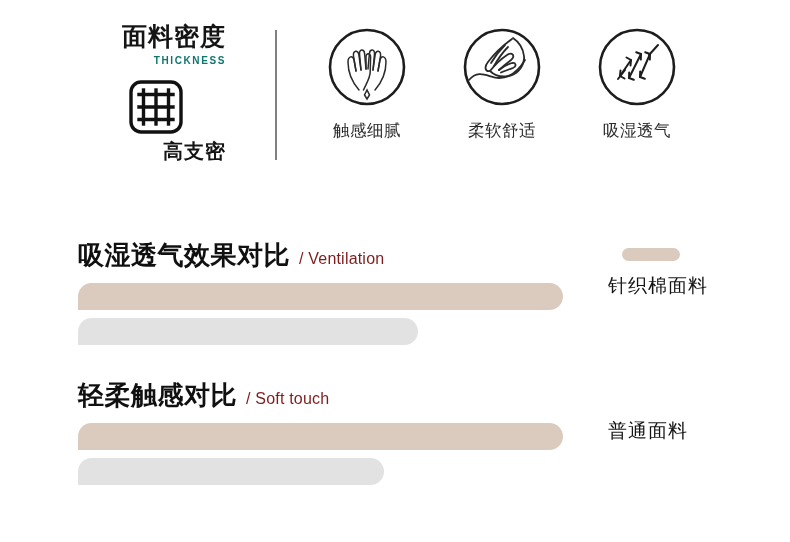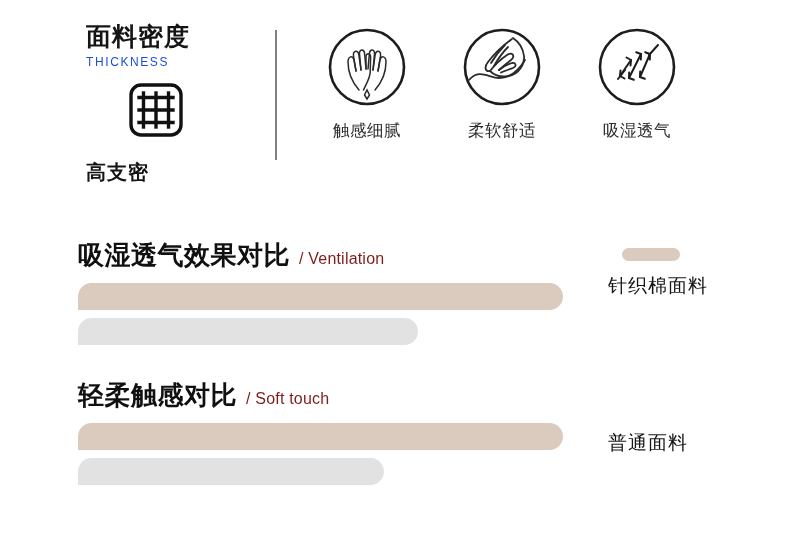--- a/index.html
+++ b/index.html
@@ -24,44 +24,44 @@
     top: 0;
     width: 790px;
     height: 200px;
   }
 
   .thickness-block {
     position: absolute;
     left: 86px;
     top: 22px;
     width: 140px;
-    text-align: left;
+    text-align: right;
   }
   .thickness-title {
     font-size: 25px;
     font-weight: 700;
     letter-spacing: 1px;
     color: #141414;
     line-height: 1.15;
     white-space: nowrap;
   }
   .thickness-sub {
     margin-top: 4px;
-    font-size: 12px;
+    font-size: 10px;
     letter-spacing: 1.6px;
-    color: #1d4ed8;
-    font-weight: 400;
+    color: #0f766e;
+    font-weight: 700;
   }
   .thickness-icon-wrap {
     margin-top: 12px;
     display: flex;
     justify-content: center;
   }
   .thickness-caption {
-    margin-top: 20px;
+    margin-top: 2px;
     font-size: 20px;
     font-weight: 700;
     letter-spacing: 1px;
     color: #141414;
   }
 
   .divider {
     position: absolute;
     left: 275px;
     top: 30px;
@@ -174,21 +174,21 @@
     white-space: nowrap;
   }
 
   .legend-secondary {
     position: absolute;
     left: 608px;
     top: 418px;
     width: 170px;
   }
   .legend-secondary .legend-label {
-    margin-top: 12px;
+    margin-top: 0;
   }
 </style>
 </head>
 <body>
 
 <div class="top-band">
 
   <div class="thickness-block">
     <div class="thickness-title">面料密度</div>
     <div class="thickness-sub">THICKNESS</div>

